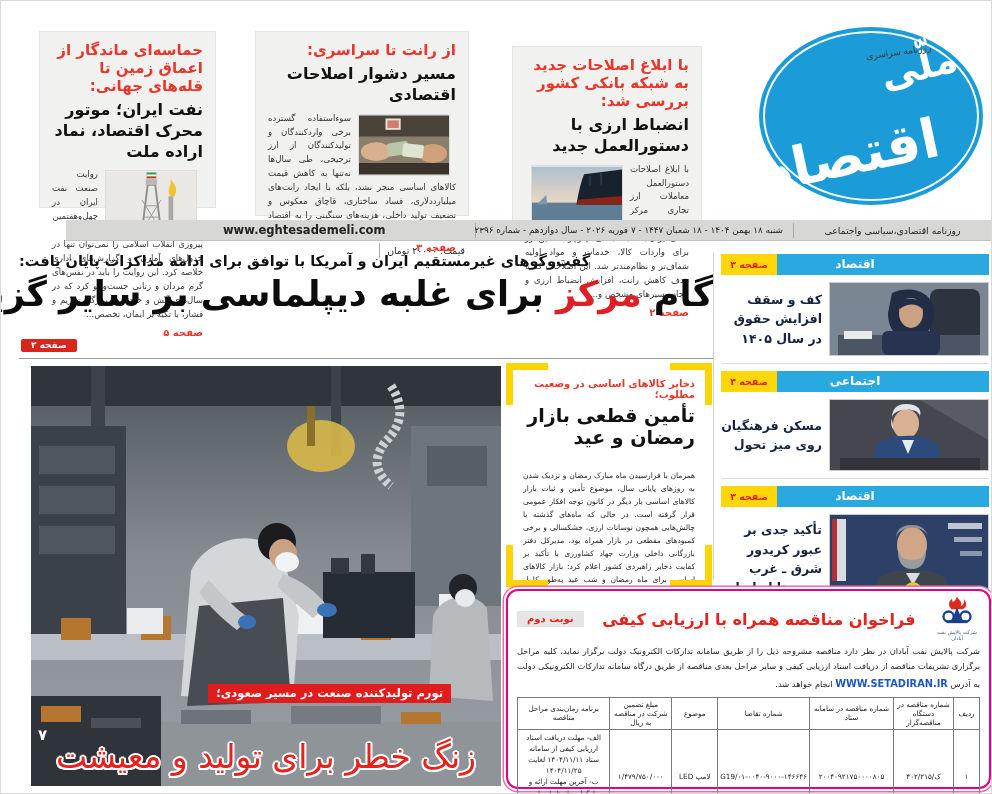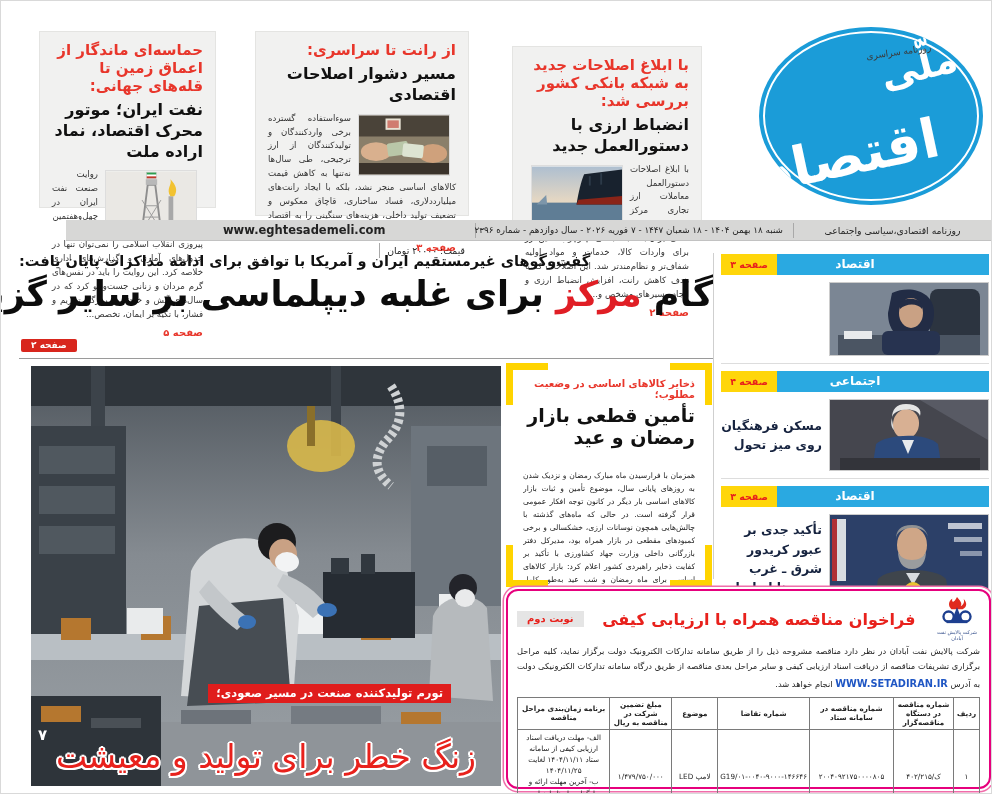--- a/index.html
+++ b/index.html
@@ -94,21 +94,21 @@
   .t-head { display:flex; align-items:center; gap:6px; }
   .t-logo { flex:0 0 46px; text-align:center; }
   .t-logo-caption { font-size:5px; color:#35508c; line-height:1.2; }
   .t-title { flex:1; text-align:center; color:#e8211c; font-weight:bold; font-size:16px; }
   .t-round { background:#e5e5e5; color:#e8211c; font-size:10px; font-weight:bold; padding:2px 10px 3px; }
   .t-intro { margin-top:3px; font-size:8.3px; color:#222; line-height:1.85; text-align:justify; }
   .t-url { color:#1f56c4; font-weight:bold; font-size:9.8px; direction:ltr; unicode-bidi:embed; }
   .t-table { width:100%; border-collapse:collapse; margin-top:4px; direction:rtl; }
   .t-table th, .t-table td { border:1px solid #7a7a7a; font-size:7.2px; padding:2px 2px; text-align:center;
                              vertical-align:middle; color:#222; }
-  .t-table th { font-weight:bold; height:26px;text-align:center; }
+  .t-table th { font-weight:normal; height:26px;text-align:center; }
   .t-table td { height:52px; }
   .td-schedule { white-space:pre-line; text-align:right; padding:2px 5px !important; line-height:1.55; }
 </style>
 </head>
 <body>
 
 <div class="page">
 
   <div class="logo-area">
     <div class="logo-tagline">روزنامه سراسری</div>
@@ -288,20 +288,21 @@
             <rect width="158" height="72" fill="#7b8694"></rect>
             <rect x="100" y="6" width="50" height="60" rx="8" fill="#2c3440"></rect>
             <rect x="8" y="52" width="142" height="20" fill="#4b5563"></rect>
             <rect x="14" y="48" width="28" height="8" fill="#e8eaec"></rect>
             <path d="M62,10 C80,2 104,8 104,30 C104,48 92,56 80,56 C66,56 58,46 58,30 Z" fill="#222c45"></path>
             <ellipse cx="81" cy="30" rx="12" ry="15" fill="#c9a184"></ellipse>
             <path d="M70,20 C74,14 90,14 92,22 L92,26 C88,20 76,20 70,26 Z" fill="#222c45"></path>
             <rect x="52" y="48" width="58" height="24" rx="6" fill="#273350"></rect>
           </svg>
         </div>
+        <div class="side-title">کف و سقف افزایش حقوق در سال ۱۴۰۵</div>
       </div>
     </div>
 
     <div class="side-item">
       <div class="side-bar">
         <div class="side-section">اجتماعی</div>
         <div class="side-page">صفحه ۴</div>
       </div>
       <div class="side-content">
         <div class="side-photo">

